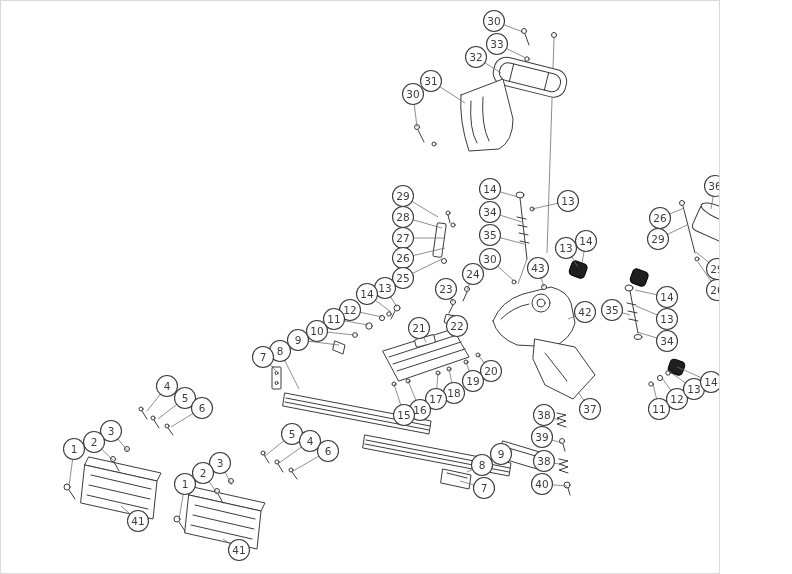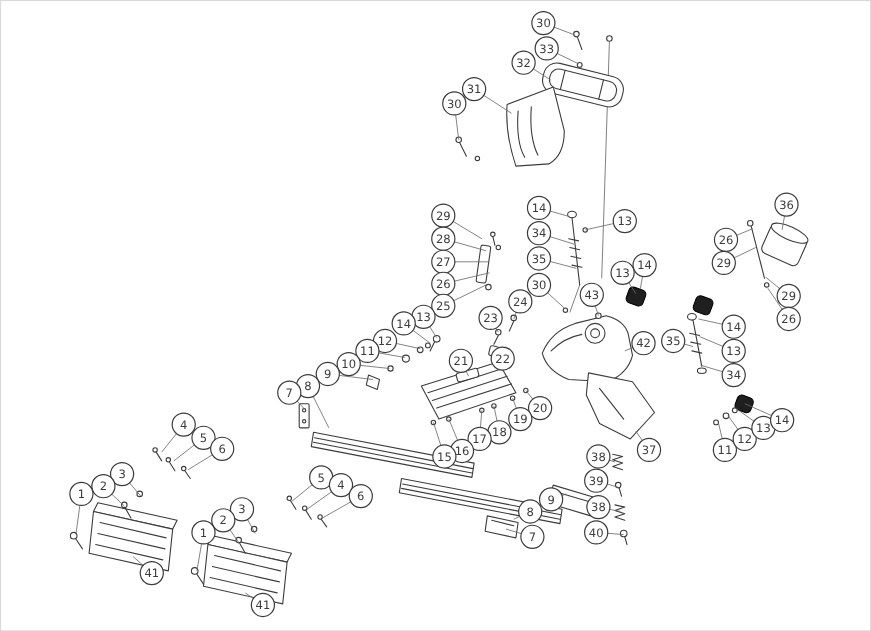--- a/index.html
+++ b/index.html
@@ -1,18 +1,18 @@
 <!DOCTYPE html>
 <html><head>
 <meta charset="utf-8">
 <style>
   html,body{margin:0;padding:0;background:#ffffff;}
   .stage{
     position:relative;
-    width:792px;height:574px;
+    width:720px;height:574px;
     background:#ffffff;
     font-family:"DejaVu Sans", sans-serif;
     overflow:hidden;
     box-sizing:border-box;
     border:1px solid #d9d9d9;
   }
   svg{display:block;}
   .part{stroke:#3c3c3c;fill:#ffffff;stroke-width:1;stroke-linejoin:round;stroke-linecap:round;}
   .part-nofill{stroke:#3c3c3c;fill:none;stroke-width:1;stroke-linejoin:round;stroke-linecap:round;}
   .part-dark{stroke:#000000;fill:#1f1f1f;stroke-width:1;}

